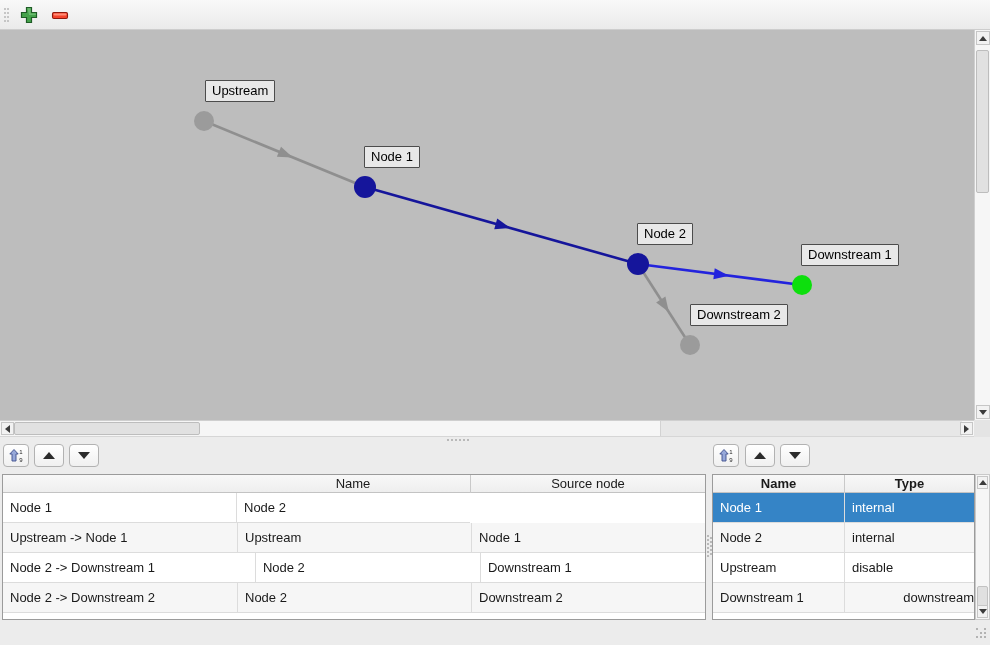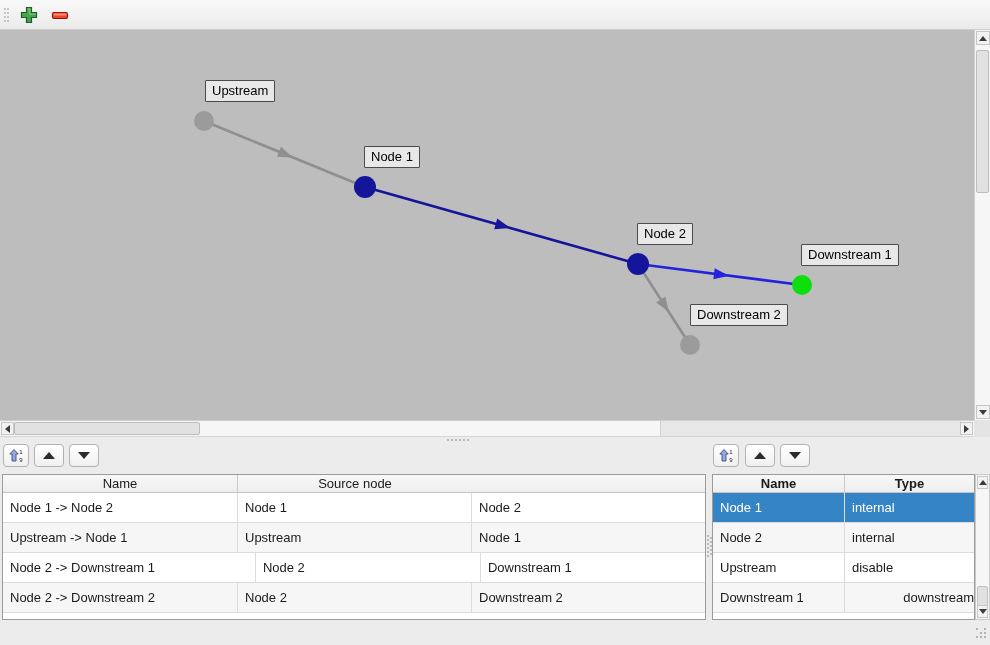--- a/index.html
+++ b/index.html
@@ -57,21 +57,21 @@
     background:#a9a9a9; border-radius:50%;
     box-shadow:0 4px #a9a9a9,0 8px #a9a9a9,0 12px #a9a9a9,0 16px #a9a9a9,0 20px #a9a9a9,3px 2px #a9a9a9,3px 6px #a9a9a9,3px 10px #a9a9a9,3px 14px #a9a9a9,3px 18px #a9a9a9; }
   
   .tbtn { position:absolute; top:444px; height:23px;
     background:linear-gradient(#ffffff,#f0f0f0); border:1px solid #b2b2b2;
     border-radius:4px; display:flex; align-items:center; justify-content:center; cursor:pointer; }
   
   .table { position:absolute; top:474px; height:146px; background:#fff;
     border:1px solid #9b9b9b; overflow:hidden; }
   .thead { display:flex; height:18px; background:linear-gradient(#f8f8f8,#eeeeee);
-    border-bottom:1px solid #c3c3c3; }
+    border-bottom:1px solid #c3c3c3;justify-content:flex-end; }
   .th { height:18px; line-height:17px; text-align:center; border-right:1px solid #c9c9c9;
     overflow:hidden; white-space:nowrap; }
   .th:last-child { border-right:none; }
   .trow { display:flex; height:30px; background:#ffffff; }
   .trow:nth-child(even) { background:#f6f6f6; }
   .td { height:30px; line-height:29px; padding-left:7px; border-right:1px solid #dcdcdc;
     border-bottom:1px solid #dcdcdc; overflow:hidden; white-space:nowrap; }
   .td:last-child { border-right:none; }
   .trow.selected, .trow.selected:nth-child(even) { color:#ffffff; }
   .bold-head .th { font-weight:bold; }
@@ -178,21 +178,20 @@
     <div style="width:0;height:0;border-left:6px solid transparent;border-right:6px solid transparent;border-top:7px solid #2b2b2b;"></div>
   </div>
 
   <div class="table" style="left:2px; width:704px;">
     <div class="thead" id="edge-thead">
         <div class="th" style="width: 235px;">Name</div>
         <div class="th" style="width: 234px;">Source node</div>
       </div>
     <div id="edge-tbody">
         <div class="trow">
-          <div class="td" style="width: 235px;">Node 1 -&gt; Node 2</div>
           <div class="td" style="width: 234px;">Node 1</div>
           <div class="td" style="width: 233px;">Node 2</div>
         </div>
         <div class="trow">
           <div class="td" style="width: 235px;">Upstream -&gt; Node 1</div>
           <div class="td" style="width: 234px;">Upstream</div>
           <div class="td" style="width: 233px;">Node 1</div>
         </div>
         <div class="trow">
           <div class="td" style="width: 263px;">Node 2 -&gt; Downstream 1</div>

